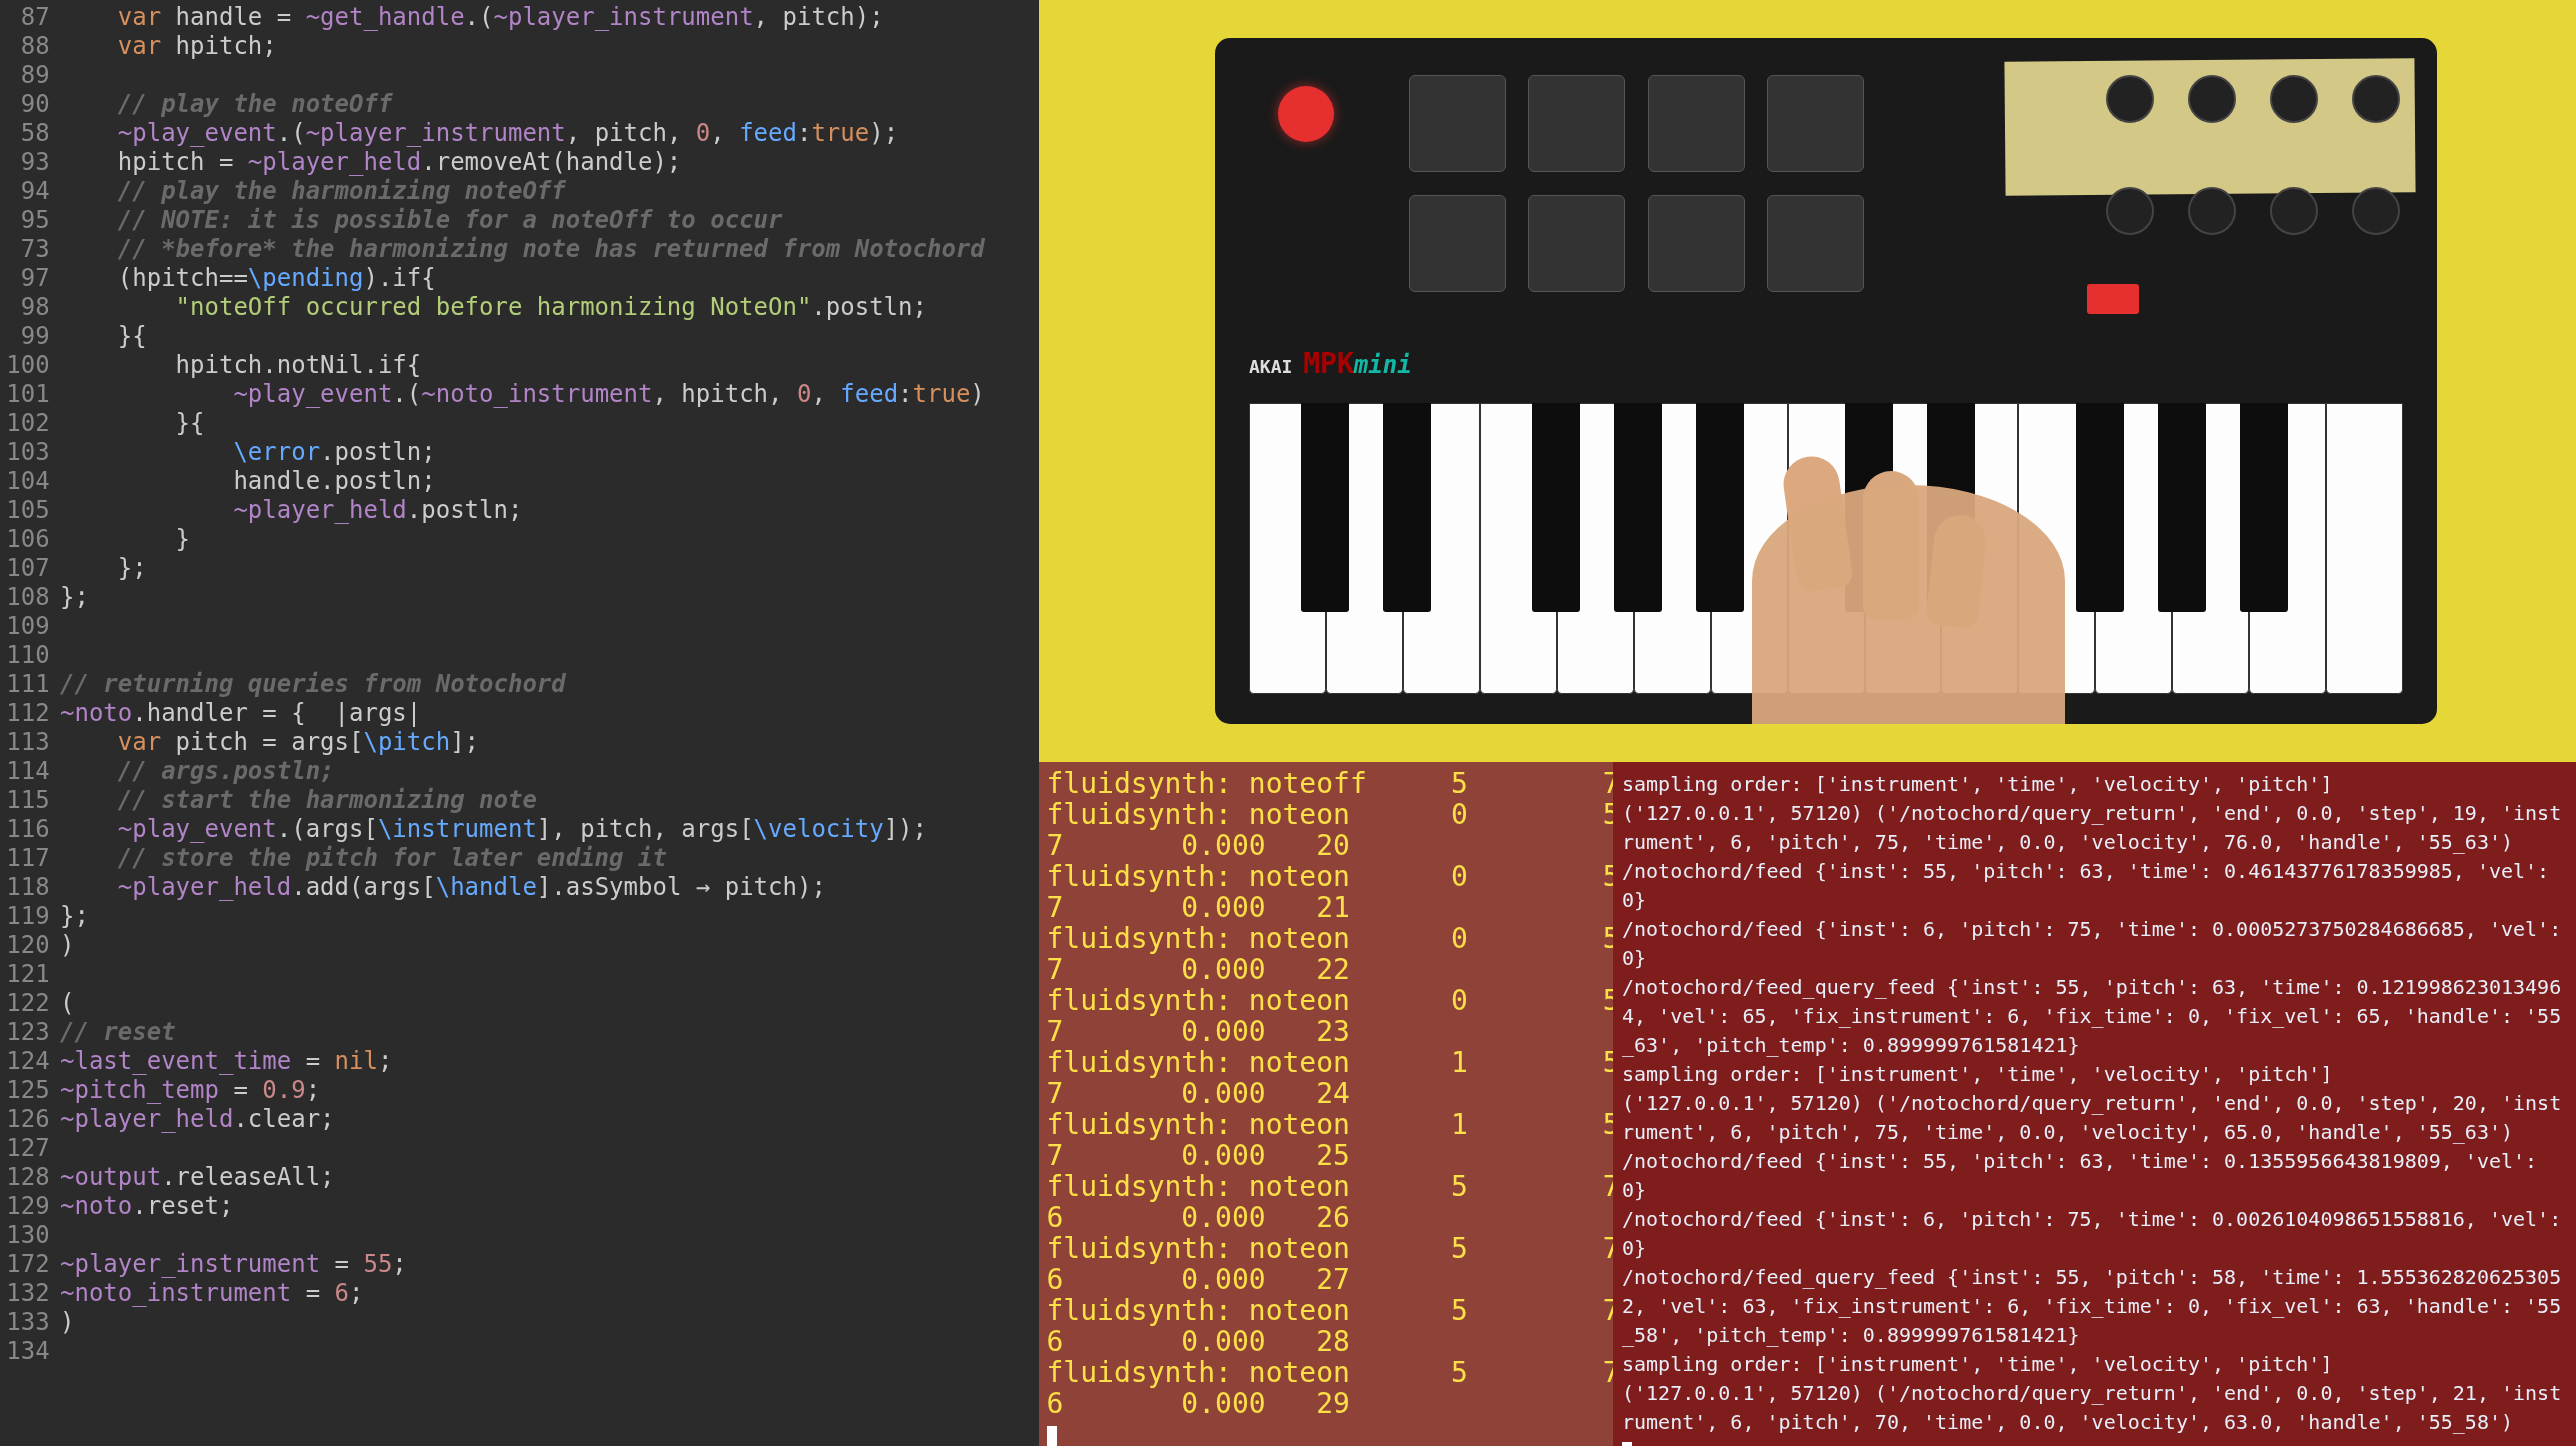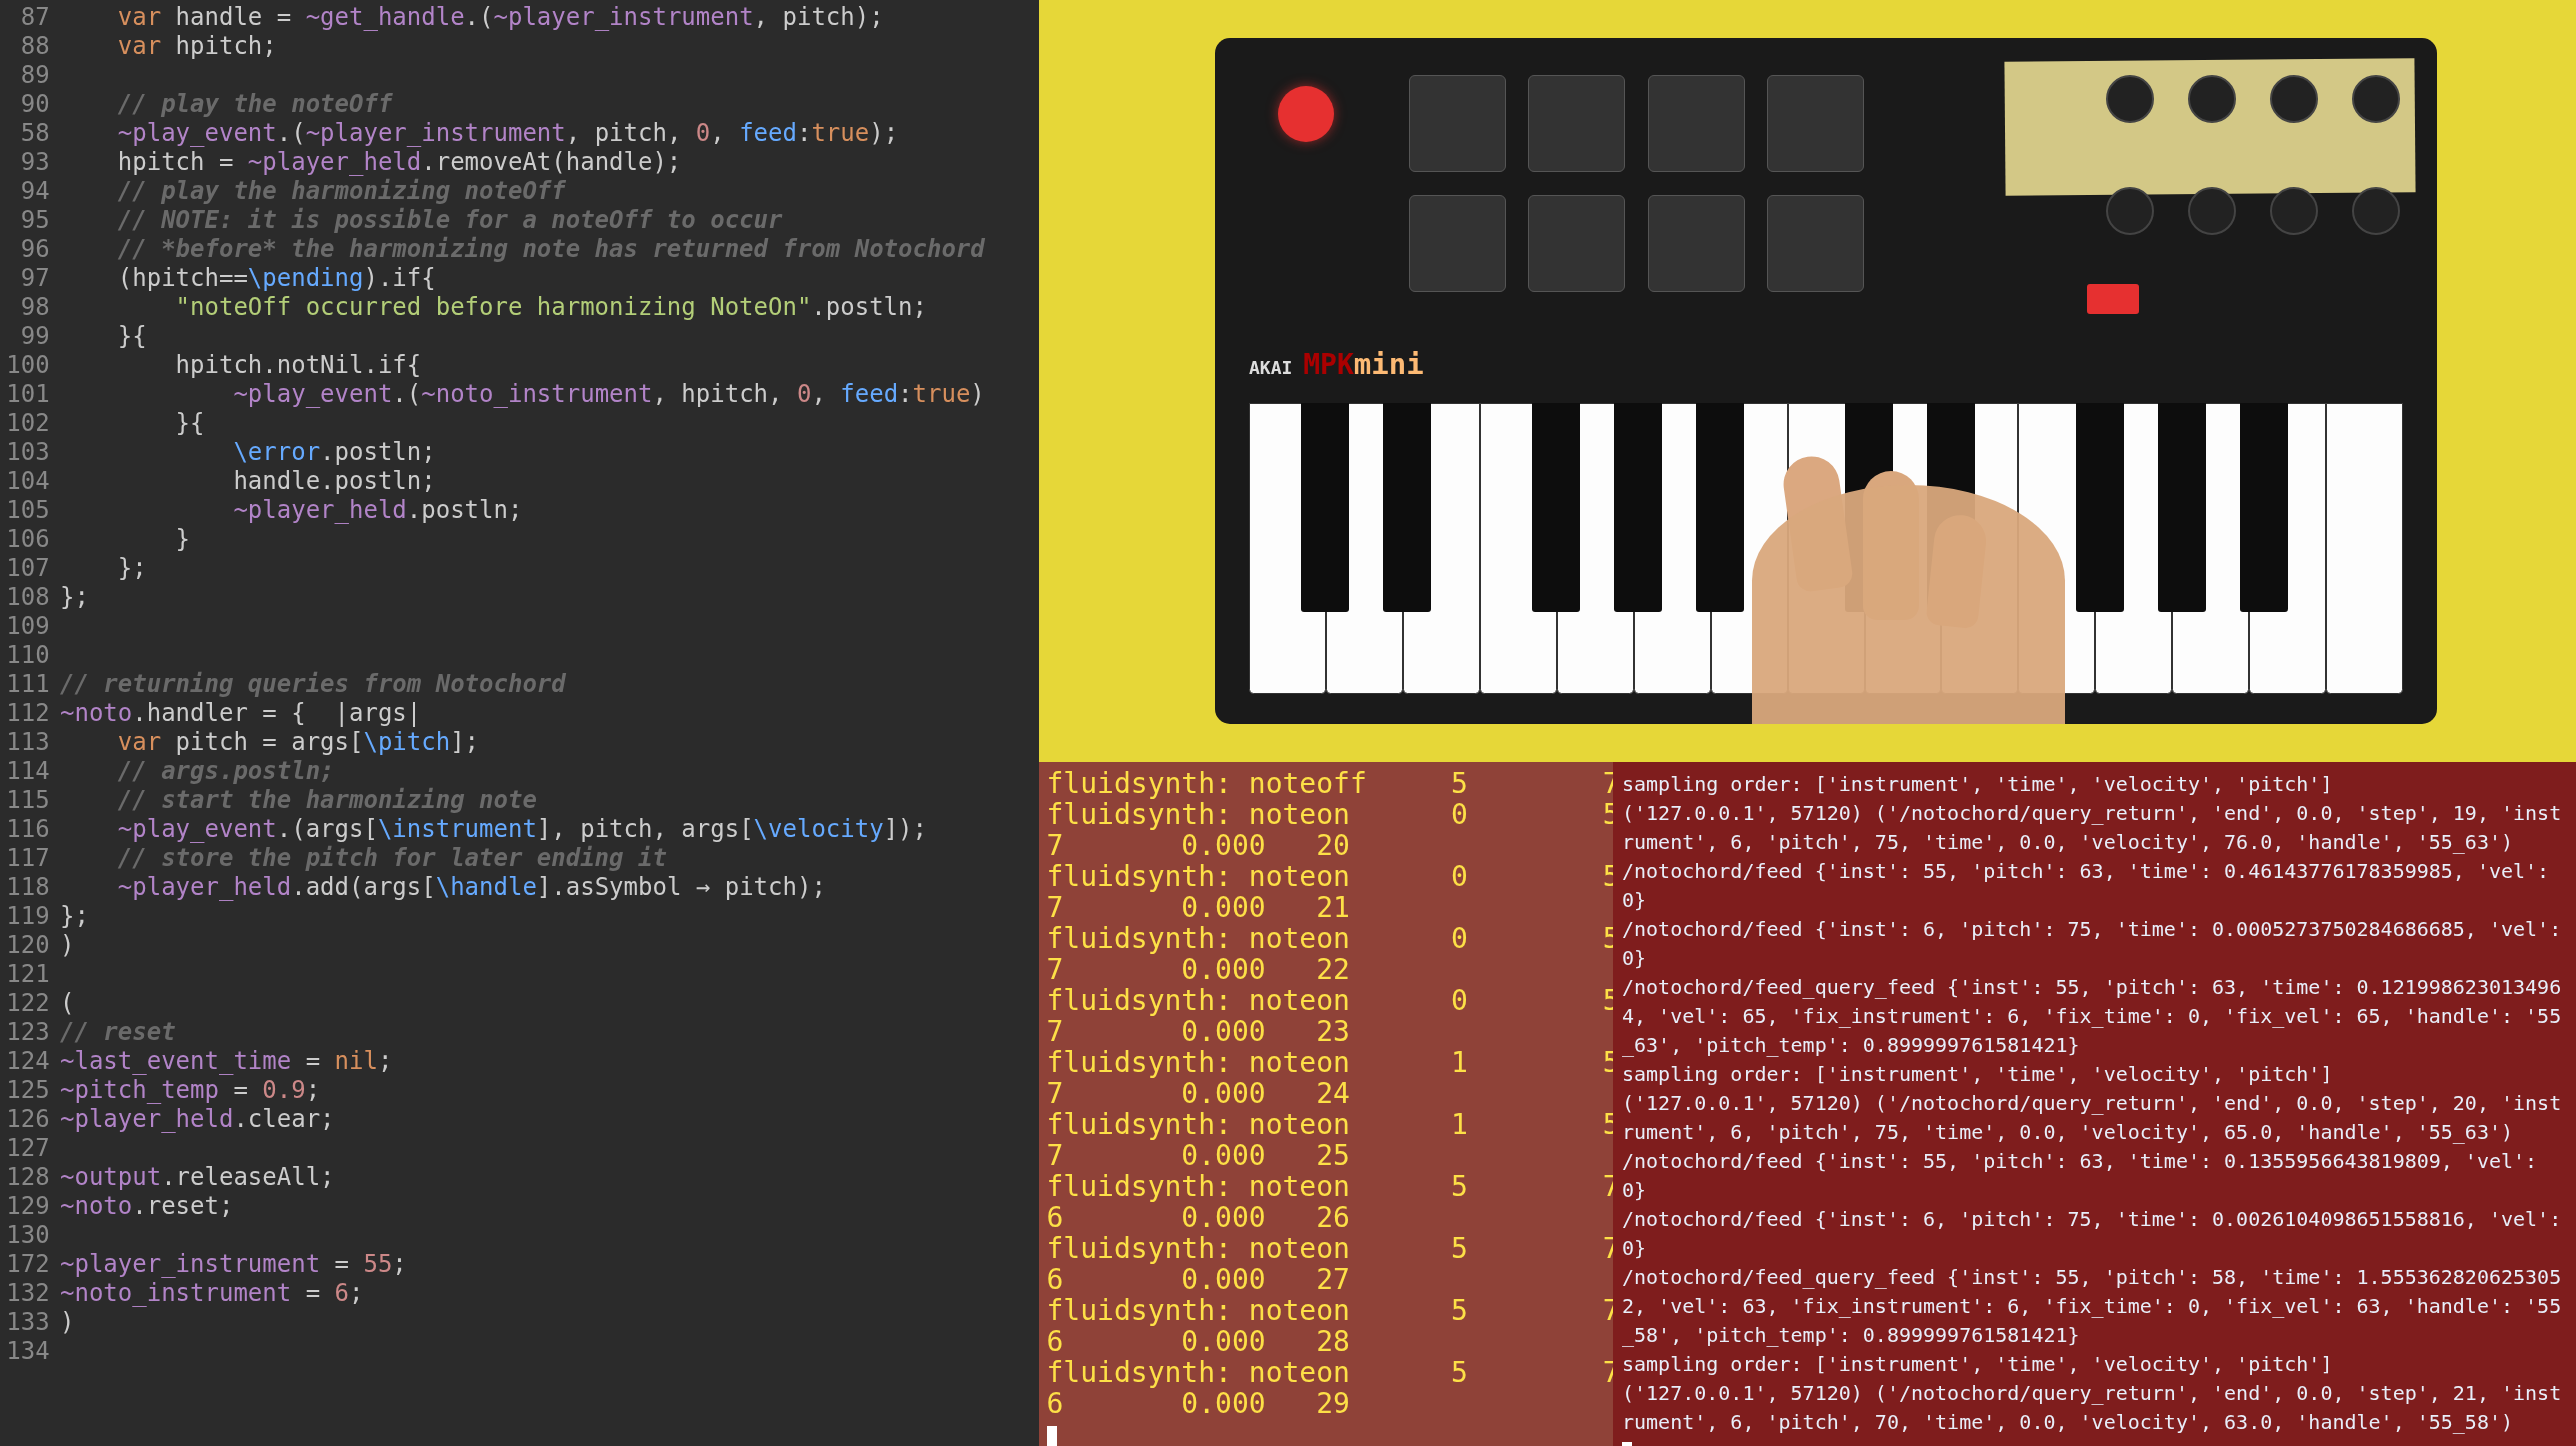--- a/index.html
+++ b/index.html
@@ -66,21 +66,21 @@
 }
 .pad { width: 97px; height: 97px; background: #333; border: 1.5px solid #555; border-radius: 6px; }
 .knob-row { position: absolute; top: 37px; right: 37px; display: flex; gap: 34px; }
 .knob { width: 48px; height: 48px; background: #222; border: 2.2px solid #444; border-radius: 50%; }
 .knob-row2 { position: absolute; top: 149px; right: 37px; display: flex; gap: 34px; }
 .red-btn { position: absolute; top: 48px; left: 63px; width: 56px; height: 56px; background: #e63030; border-radius: 50%; box-shadow: 0 0 11.2px rgba(230,48,48,0.6); }
 .red-strip { position: absolute; top: 246px; left: 872px; width: 52px; height: 30px; background: #e63030; border-radius: 3px; }
 .tape { position: absolute; top: 22.4px; right: 22.4px; width: 410px; height: 134px; background: #f5e89a; opacity: 0.85; transform: rotate(-0.5deg); }
 .logo-area { position: absolute; top: 309px; left: 34px; color: #ddd; font-size: 18px; font-weight: bold; }
 .logo-mpk { color: #a00; font-size: 28px; }
-.logo-mini { color: #fdba74; font-size: 29px; }
+.logo-mini { color: #14b8a6; font-size: 24px; font-style: italic; }
 .keys { position: absolute; bottom: 30px; left: 34px; right: 34px; height: 291px; display: flex; }
 .wkey { flex: 1; background: #fdfdfd; border: 0.7px solid #333; border-radius: 0 0 4.5px 4.5px; }
 .bkeys { position: absolute; bottom: 112px; left: 34px; right: 34px; height: 209px; }
 .bkey { position: absolute; width: 48px; height: 100%; background: #0d0d0d; border-radius: 0 0 3px 3px; }
 .hand { position: absolute; bottom: 0; left: 537px; width: 313px; height: 239px; background: #d9a87c; border-radius: 50% 50% 0 0 / 40% 40% 0 0; opacity: 0.95; }
 .finger1 { position: absolute; bottom: 134px; left: 574px; width: 56px; height: 134px; background: #dba880; border-radius: 30px 30px 15px 15px; transform: rotate(-8deg); }
 .finger2 { position: absolute; bottom: 104px; left: 648px; width: 56px; height: 149px; background: #d9a77d; border-radius: 30px 30px 15px 15px; }
 .finger3 { position: absolute; bottom: 97px; left: 716px; width: 52px; height: 112px; background: #d4a278; border-radius: 30px 30px 15px 15px; transform: rotate(6deg); }
 
 .terminals {
@@ -116,21 +116,21 @@
 
 <div class="editor" id="editor">
     <div class="line"><span class="gutter">87</span><span class="code"><span>    </span><span class="kw">var</span><span> handle = </span><span class="var">~get_handle</span><span>.(</span><span class="var">~player_instrument</span><span>, pitch);</span></span></div>
     <div class="line"><span class="gutter">88</span><span class="code"><span>    </span><span class="kw">var</span><span> hpitch;</span></span></div>
     <div class="line"><span class="gutter">89</span><span class="code"></span></div>
     <div class="line"><span class="gutter">90</span><span class="code"><span>    </span><span class="comment">// play the noteOff</span></span></div>
     <div class="line"><span class="gutter">58</span><span class="code"><span>    </span><span class="var">~play_event</span><span>.(</span><span class="var">~player_instrument</span><span>, pitch, </span><span class="num">0</span><span>, </span><span class="sym">feed</span><span>:</span><span class="bool">true</span><span>);</span></span></div>
     <div class="line"><span class="gutter">93</span><span class="code"><span>    hpitch = </span><span class="var">~player_held</span><span>.removeAt(handle);</span></span></div>
     <div class="line"><span class="gutter">94</span><span class="code"><span>    </span><span class="comment">// play the harmonizing noteOff</span></span></div>
     <div class="line"><span class="gutter">95</span><span class="code"><span>    </span><span class="comment">// NOTE: it is possible for a noteOff to occur</span></span></div>
-    <div class="line"><span class="gutter">96</span><span class="code"><span>    </span><span class="comment">// *before* the harmonizing note has returned from Notochord</span></span></div>
+    <div class="line"><span class="gutter">73</span><span class="code"><span>    </span><span class="comment">// *before* the harmonizing note has returned from Notochord</span></span></div>
     <div class="line"><span class="gutter">97</span><span class="code"><span>    (hpitch==</span><span class="sym">\pending</span><span>).if{</span></span></div>
     <div class="line"><span class="gutter">98</span><span class="code"><span>        </span><span class="str">"noteOff occurred before harmonizing NoteOn"</span><span>.postln;</span></span></div>
     <div class="line"><span class="gutter">99</span><span class="code"><span>    }{</span></span></div>
     <div class="line"><span class="gutter">100</span><span class="code"><span>        hpitch.notNil.if{</span></span></div>
     <div class="line"><span class="gutter">101</span><span class="code"><span>            </span><span class="var">~play_event</span><span>.(</span><span class="var">~noto_instrument</span><span>, hpitch, </span><span class="num">0</span><span>, </span><span class="sym">feed</span><span>:</span><span class="bool">true</span><span>)</span></span></div>
     <div class="line"><span class="gutter">102</span><span class="code"><span>        }{</span></span></div>
     <div class="line"><span class="gutter">103</span><span class="code"><span>            </span><span class="sym">\error</span><span>.postln;</span></span></div>
     <div class="line"><span class="gutter">104</span><span class="code"><span>            handle.postln;</span></span></div>
     <div class="line"><span class="gutter">105</span><span class="code"><span>            </span><span class="var">~player_held</span><span>.postln;</span></span></div>
     <div class="line"><span class="gutter">106</span><span class="code"><span>        }</span></span></div>

